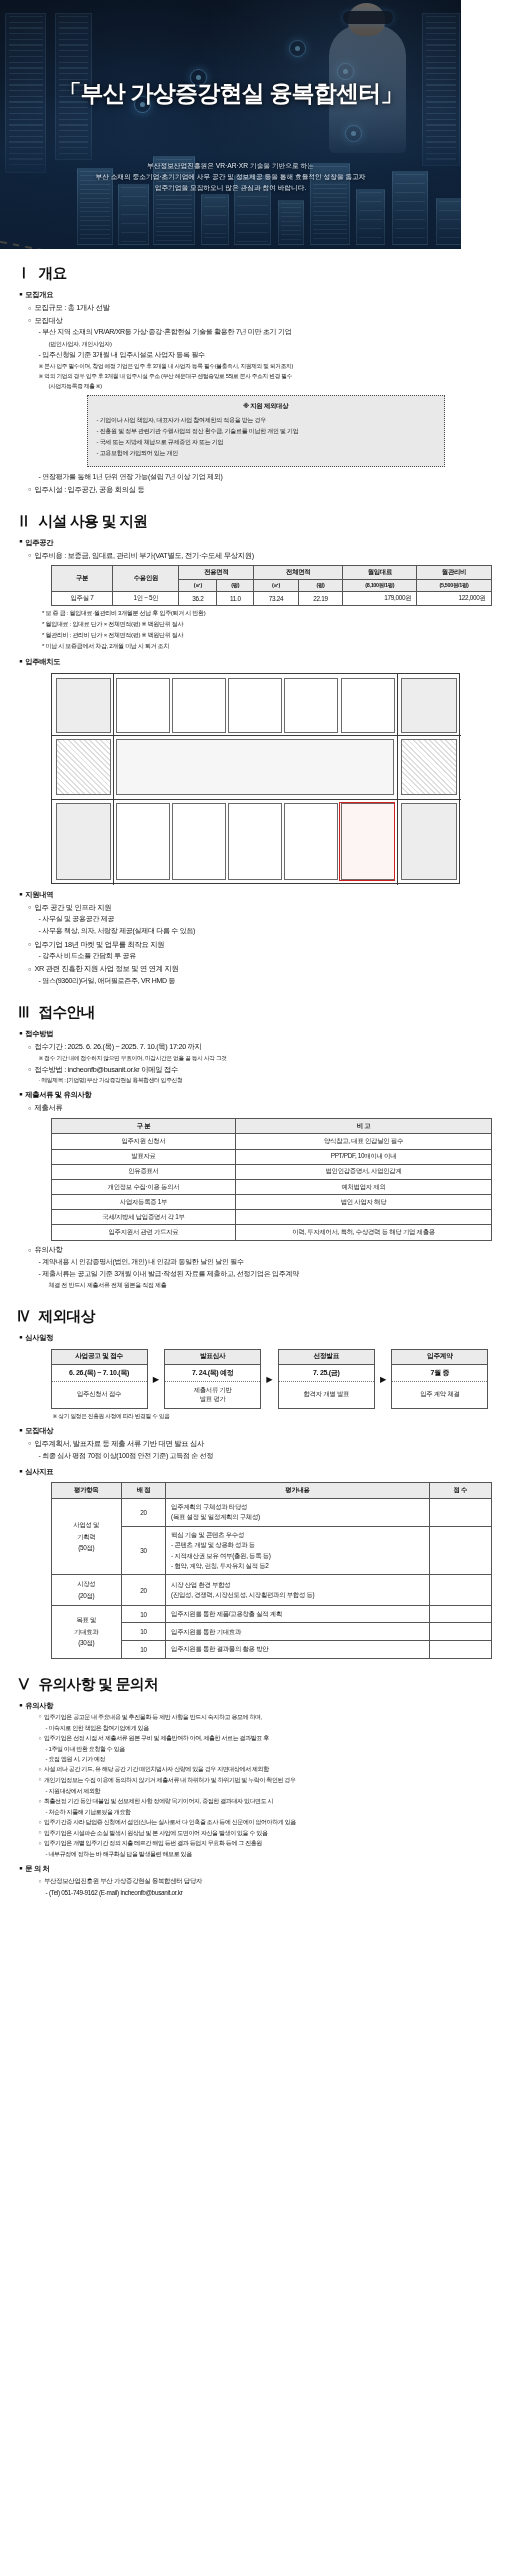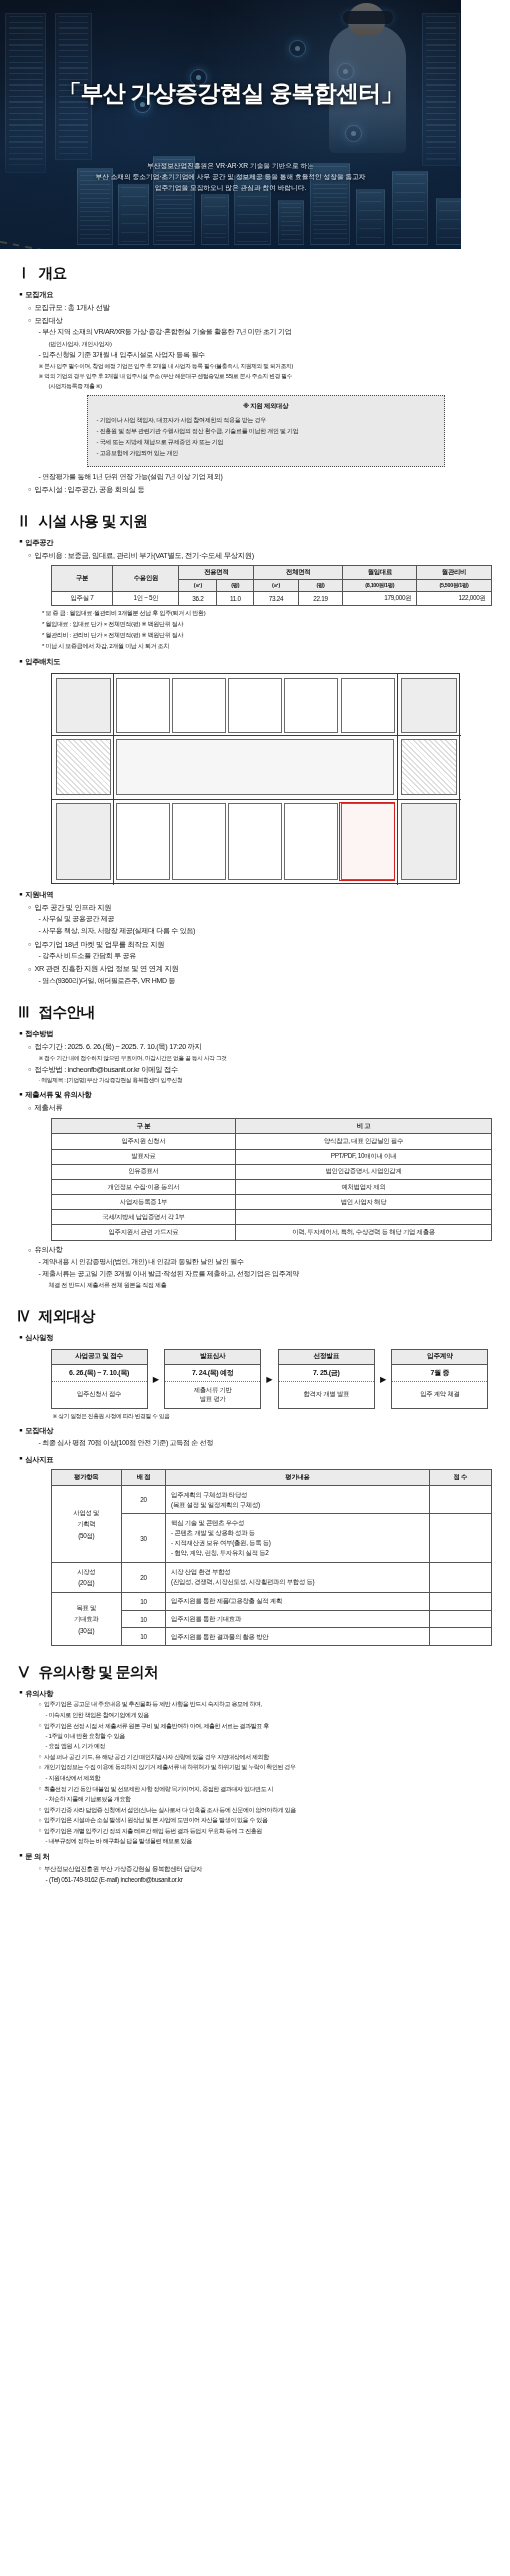--- a/index.html
+++ b/index.html
@@ -471,20 +471,21 @@
     <div class="flow-card">
       <div class="fc-head">입주계약</div>
       <div class="fc-date">7월 중</div>
       <div class="fc-desc">입주 계약 체결</div>
     </div>
   </div>
 
   <div class="note" style="margin-left:36px;">※ 상기 일정은 진흥원 사정에 따라 변경될 수 있음</div>
 
   <div class="b1">모집대상</div>
+  <div class="b2">입주계획서, 발표자료 등 제출 서류 기반 대면 발표 심사</div>
   <div class="b3">최종 심사 평점 70점 이상(100점 안전 기준) 고득점 순 선정</div>
 
   <div class="b1">심사지표</div>
 
   <table class="tbl-eval">
     <thead>
       <tr>
         <th style="width:16%">평가항목</th>
         <th style="width:10%">배 점</th>
         <th style="width:60%">평가내용</th>

